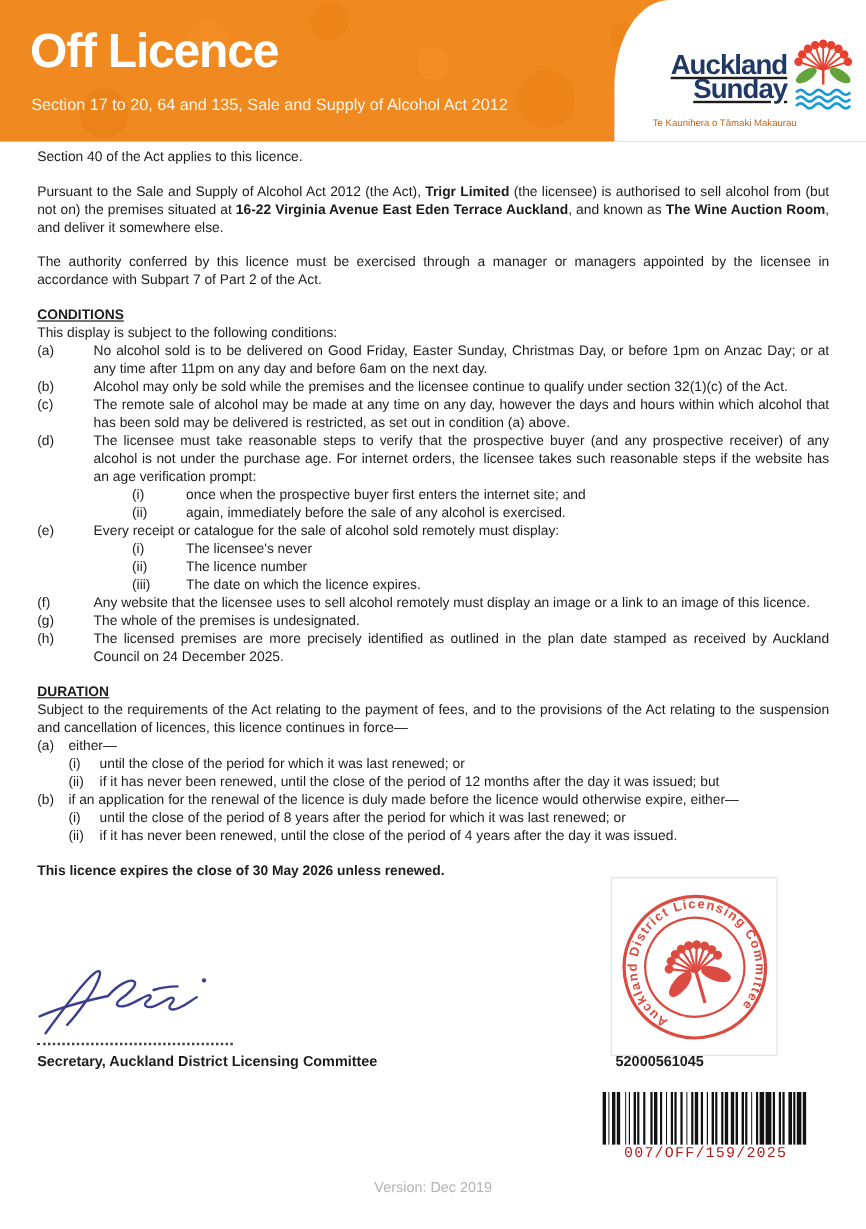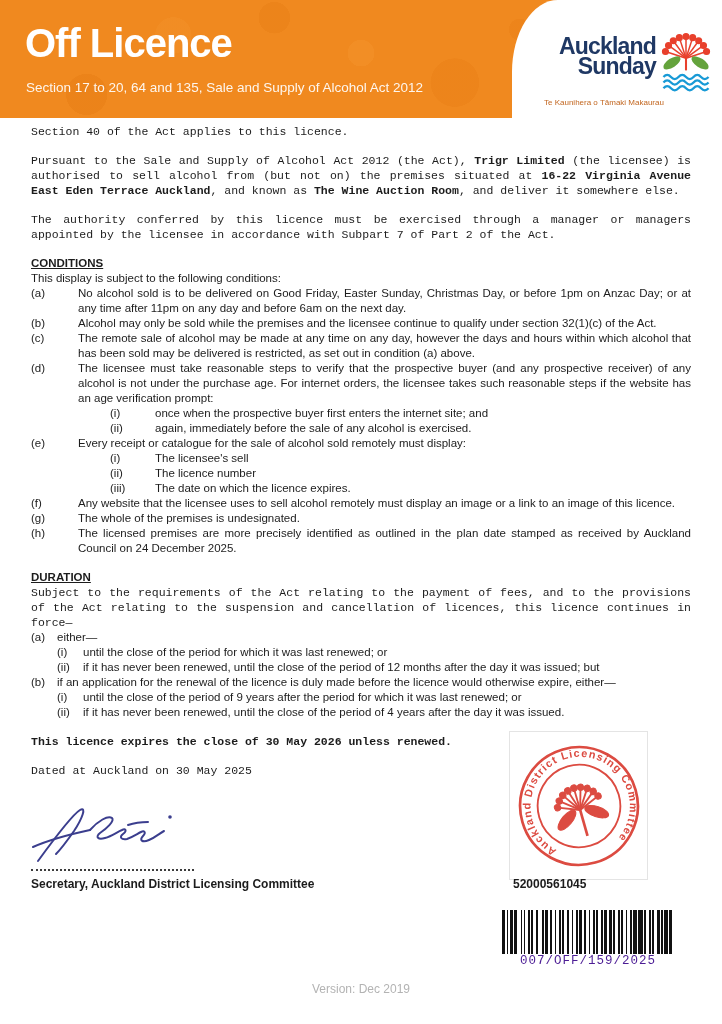--- a/index.html
+++ b/index.html
@@ -18,29 +18,29 @@
       radial-gradient(circle 18px at 72% 25%, rgba(223,116,12,.4) 0 60%, transparent 61%);
     opacity:.5;}
   .swoosh{position:absolute;top:0;right:0;width:210px;height:118px;background:#ffffff;
           border-top-left-radius:46px 72px;}
   .hdr-title{position:absolute;left:25px;top:22px;color:#ffffff;font-size:40px;line-height:42px;
              font-weight:bold;letter-spacing:-1px;}
   .hdr-sub{position:absolute;left:26px;top:80px;color:rgba(255,255,255,.92);font-size:13.5px;}
 
   
   .logo{position:absolute;top:30px;right:10px;width:168px;}
-  .logo-row{display:flex;align-items:flex-start;}
+  .logo-row{display:flex;align-items:center;text-decoration:underline;}
   .logo-text{flex:1;text-align:right;color:#1f3864;font-weight:bold;font-size:23px;
              line-height:20px;letter-spacing:-.8px;padding-top:6px;}
   .logo-tag{text-align:right;color:#c2661f;font-size:8px;margin-top:3px;padding-right:58px;white-space:nowrap;}
   .logo-icon{width:52px;height:62px;margin-left:4px;flex:0 0 auto;}
 
   
   .content{position:absolute;left:31px;top:124px;width:660px;}
-  .para{margin:0 0 14px 0;text-align:justify;font-family:Liberation Mono, monospace;}
+  .para{margin:0 0 14px 0;text-align:justify;}
   .para.nj{text-align:left;}
   .sec-head{font-weight:bold;text-decoration:underline;margin:14px 0 0 0;}
   .bold{font-weight:bold;}
 
   .list{--lw:47px;--slw:45px;--sind:32px;}
   .list.duration{--lw:26px;--slw:26px;--sind:0px;}
   .li{display:grid;grid-template-columns:var(--lw) 1fr;}
   .li-label{}
   .li-text{text-align:justify;}
   .sublist{margin-left:var(--sind);}
@@ -52,21 +52,21 @@
              border:1px solid #e4e4e4;display:flex;align-items:center;justify-content:center;}
   .stamp-svg{width:128px;height:128px;transform:rotate(-16deg);}
   .signature{position:absolute;left:30px;top:803px;width:165px;height:64px;}
   .dotline{position:absolute;left:31px;top:869px;width:163px;height:0;border-top:2px dotted #3c3c3c;}
   .secretary{position:absolute;left:31px;top:877px;font-weight:bold;font-size:12px;}
   .lic-number{position:absolute;left:513px;top:877px;font-weight:bold;font-size:12px;}
   .barcode-wrap{position:absolute;left:502px;top:910px;width:172px;}
   .bars{height:44px;display:flex;align-items:stretch;overflow:hidden;background:#fff;}
   .bars span{height:100%;}
   .bc-text{font-family:"Liberation Mono",monospace;font-size:12.5px;letter-spacing:1px;
-           text-align:center;margin-top:0;color:#4c1d95;}
+           text-align:center;margin-top:0;color:#b91c1c;}
   .version{position:absolute;left:0;top:982px;width:100%;text-align:center;color:#b3b3b3;font-size:12px;}
 </style>
 </head>
 <body>
 
 <div class="page">
 
   <div class="band">
     <div class="swoosh"></div>
     <div class="hdr-title">Off Licence</div>
@@ -145,21 +145,21 @@
                 <div class="li-label">(ii)</div>
                 <div class="li-text">again, immediately before the sale of any alcohol is exercised.</div>
               </div>
             </div></div>
         </div>
         <div class="li">
           <div class="li-label">(e)</div>
           <div class="li-text">Every receipt or catalogue for the sale of alcohol sold remotely must display:<div class="sublist">
               <div class="li">
                 <div class="li-label">(i)</div>
-                <div class="li-text">The licensee's sell</div>
+                <div class="li-text">The licensee's never</div>
               </div>
               <div class="li">
                 <div class="li-label">(ii)</div>
                 <div class="li-text">The licence number</div>
               </div>
               <div class="li">
                 <div class="li-label">(iii)</div>
                 <div class="li-text">The date on which the licence expires.</div>
               </div>
             </div></div>
@@ -192,32 +192,31 @@
                 <div class="li-label">(ii)</div>
                 <div class="li-text">if it has never been renewed, until the close of the period of 12 months after the day it was issued; but</div>
               </div>
             </div></div>
         </div>
         <div class="li">
           <div class="li-label">(b)</div>
           <div class="li-text">if an application for the renewal of the licence is duly made before the licence would otherwise expire, either—<div class="sublist">
               <div class="li">
                 <div class="li-label">(i)</div>
-                <div class="li-text">until the close of the period of 9 years after the period for which it was last renewed; or</div>
+                <div class="li-text">until the close of the period of 8 years after the period for which it was last renewed; or</div>
               </div>
               <div class="li">
                 <div class="li-label">(ii)</div>
                 <div class="li-text">if it has never been renewed, until the close of the period of 4 years after the day it was issued.</div>
               </div>
             </div></div>
         </div>
       </div>
 
     <p class="para nj bold" style="margin-top:14px;margin-bottom:0">This licence expires the close of 30 May 2026 unless renewed.</p>
-    <p class="para nj" style="margin-top:14px">Dated at Auckland on 30 May 2025</p>
   </div>
 
   <div class="stamp-box">
     <svg class="stamp-svg" viewBox="0 0 124 124">
       <circle cx="62" cy="62" r="57" fill="none" stroke="#dc4b41" stroke-width="2.6"></circle>
       <circle cx="62" cy="62" r="40" fill="none" stroke="#dc4b41" stroke-width="1.8"></circle>
       <path id="stampArc" d="M 29.6 97.1 A 48 48 0 1 1 77.0 108.6" fill="none"></path>
       <text font-family="Liberation Serif',serif" font-size="10.5" letter-spacing="1.1" fill="#dc4b41" font-weight="bold">
         <textPath href="#stampArc">Auckland District Licensing Committee</textPath>
       </text>

